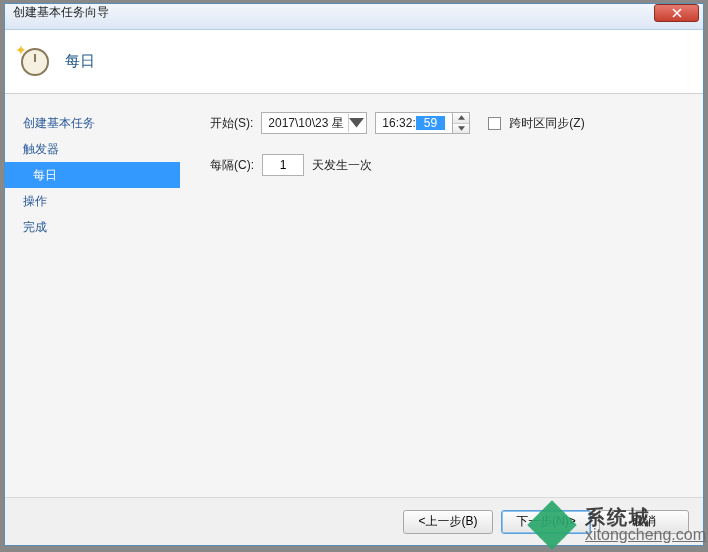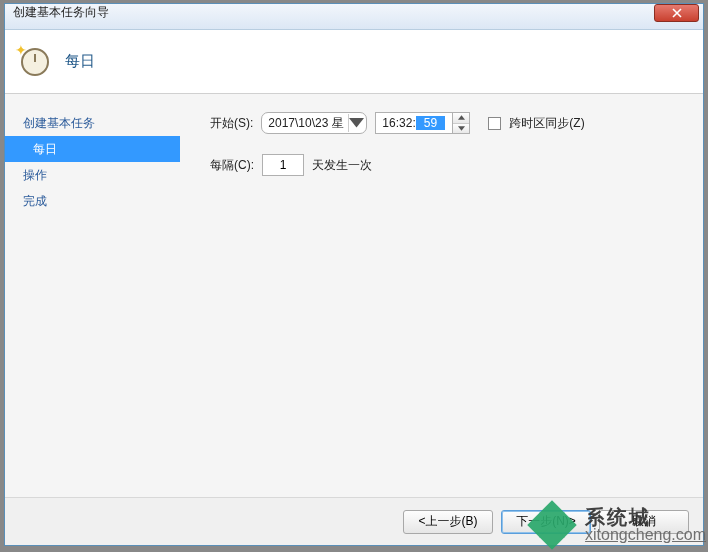--- a/index.html
+++ b/index.html
@@ -115,21 +115,21 @@
 }
 .date-field, .time-field {
   height: 22px;
   border: 1px solid #b0b0b0;
   background: #fff;
   display: flex;
   align-items: center;
   padding: 0 2px 0 6px;
   font-size: 12px;
 }
-.date-field { width: 106px; border-radius: 7px; }
+.date-field { width: 106px; }
 .time-field { width: 78px; position: relative; }
 .time-seg { }
 .time-seg.sel { background: #3399ff; color: #fff; padding: 0 8px; }
 .drop-btn {
   width: 16px; height: 18px;
   margin-left: auto;
   border-left: 1px solid #ccc;
   display: flex; align-items: center; justify-content: center;
   cursor: pointer;
 }
@@ -229,20 +229,21 @@
       <div class="clock"></div>
       <div class="star">✦</div>
     </div>
     <div class="header-title">每日</div>
   </div>
 
   <div class="body">
 
     <div class="sidebar">
       <div class="sidebar-item">创建基本任务</div>
+      <div class="sidebar-item">触发器</div>
       <div class="sidebar-item sub selected">每日</div>
       <div class="sidebar-item">操作</div>
       <div class="sidebar-item">完成</div>
     </div>
 
     <div class="content">
 
       <div class="row">
         <span>开始(S):</span>
 

